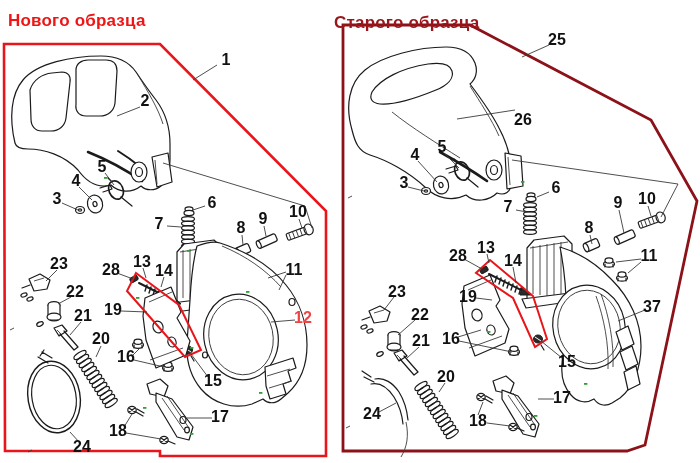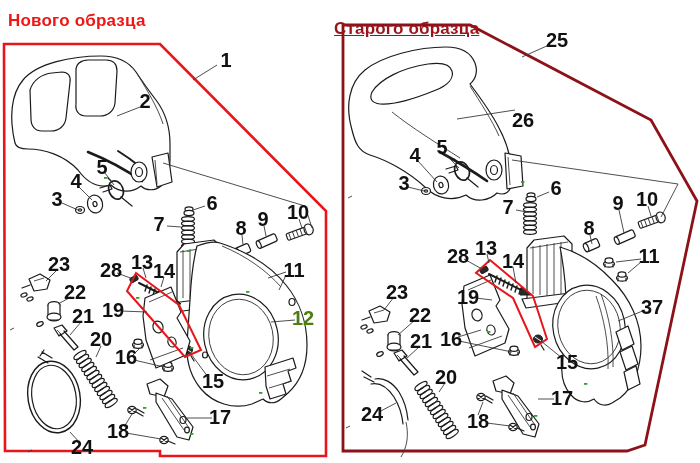--- a/index.html
+++ b/index.html
@@ -1,23 +1,23 @@
 <!DOCTYPE html>
 <html><head>
 <meta charset="utf-8">
 <style>
   html,body{margin:0;padding:0;background:#fff;}
   #stage{position:relative;width:700px;height:463px;background:#fff;overflow:hidden;
          font-family:"Liberation Sans",sans-serif;}
   #art{position:absolute;left:0;top:0;}
   .panel-title{position:absolute;font-weight:bold;font-size:17px;letter-spacing:0.2px;white-space:nowrap;}
   .title-new{left:8px;top:11px;color:#f01414;}
-  .title-old{left:334px;top:19px;color:#9a151b;text-decoration:underline;}
+  .title-old{left:334px;top:13px;color:#9a151b;}
   .labels-layer{position:absolute;left:0;top:0;width:700px;height:463px;pointer-events:none;}
-  .plabel{position:absolute;transform:translate(-50%,-50%);font-weight:bold;font-size:20px;color:#111;}
+  .plabel{position:absolute;transform:translate(-50%,-50%);font-weight:bold;font-size:16px;color:#111;}
   
   .ln{fill:none;stroke:#1b1b1b;stroke-width:1.2;stroke-linecap:round;stroke-linejoin:round;}
   .fw{fill:#fff;stroke:#1b1b1b;stroke-width:1.2;stroke-linecap:round;stroke-linejoin:round;}
   .fd{fill:#2a2a2a;stroke:#1b1b1b;stroke-width:1;}
   .thin{fill:none;stroke:#3a3a3a;stroke-width:0.9;}
   .bnew{fill:none;stroke:#e8151a;stroke-width:2.6;stroke-linejoin:miter;}
   .bold{fill:none;stroke:#8d1118;stroke-width:2.8;stroke-linejoin:miter;}
   .hl{fill:none;stroke:#e8151a;stroke-width:2;stroke-linejoin:miter;}
   .grn{fill:#2fa032;stroke:none;}
 </style>
@@ -371,21 +371,21 @@
       <div class="plabel" style="left: 145px; top: 101px; color: rgb(17, 17, 17);">2</div>
       <div class="plabel" style="left: 57px; top: 199px; color: rgb(17, 17, 17);">3</div>
       <div class="plabel" style="left: 76px; top: 181px; color: rgb(17, 17, 17);">4</div>
       <div class="plabel" style="left: 102px; top: 167px; color: rgb(17, 17, 17);">5</div>
       <div class="plabel" style="left: 212px; top: 203px; color: rgb(17, 17, 17);">6</div>
       <div class="plabel" style="left: 159px; top: 224px; color: rgb(17, 17, 17);">7</div>
       <div class="plabel" style="left: 241px; top: 228px; color: rgb(17, 17, 17);">8</div>
       <div class="plabel" style="left: 263px; top: 219px; color: rgb(17, 17, 17);">9</div>
       <div class="plabel" style="left: 298px; top: 212px; color: rgb(17, 17, 17);">10</div>
       <div class="plabel" style="left: 294px; top: 270px; color: rgb(17, 17, 17);">11</div>
-      <div class="plabel" style="left: 303px; top: 318px; color: #4d7c0f;">12</div>
+      <div class="plabel" style="left: 303px; top: 318px; color: #ef4444;">12</div>
       <div class="plabel" style="left: 142px; top: 262px; color: rgb(17, 17, 17);">13</div>
       <div class="plabel" style="left: 164px; top: 271px; color: rgb(17, 17, 17);">14</div>
       <div class="plabel" style="left: 213px; top: 381px; color: rgb(17, 17, 17);">15</div>
       <div class="plabel" style="left: 126px; top: 357px; color: rgb(17, 17, 17);">16</div>
       <div class="plabel" style="left: 220px; top: 417px; color: rgb(17, 17, 17);">17</div>
       <div class="plabel" style="left: 118px; top: 431px; color: rgb(17, 17, 17);">18</div>
       <div class="plabel" style="left: 113px; top: 310px; color: rgb(17, 17, 17);">19</div>
       <div class="plabel" style="left: 101px; top: 339px; color: rgb(17, 17, 17);">20</div>
       <div class="plabel" style="left: 83px; top: 316px; color: rgb(17, 17, 17);">21</div>
       <div class="plabel" style="left: 75px; top: 292px; color: rgb(17, 17, 17);">22</div>

